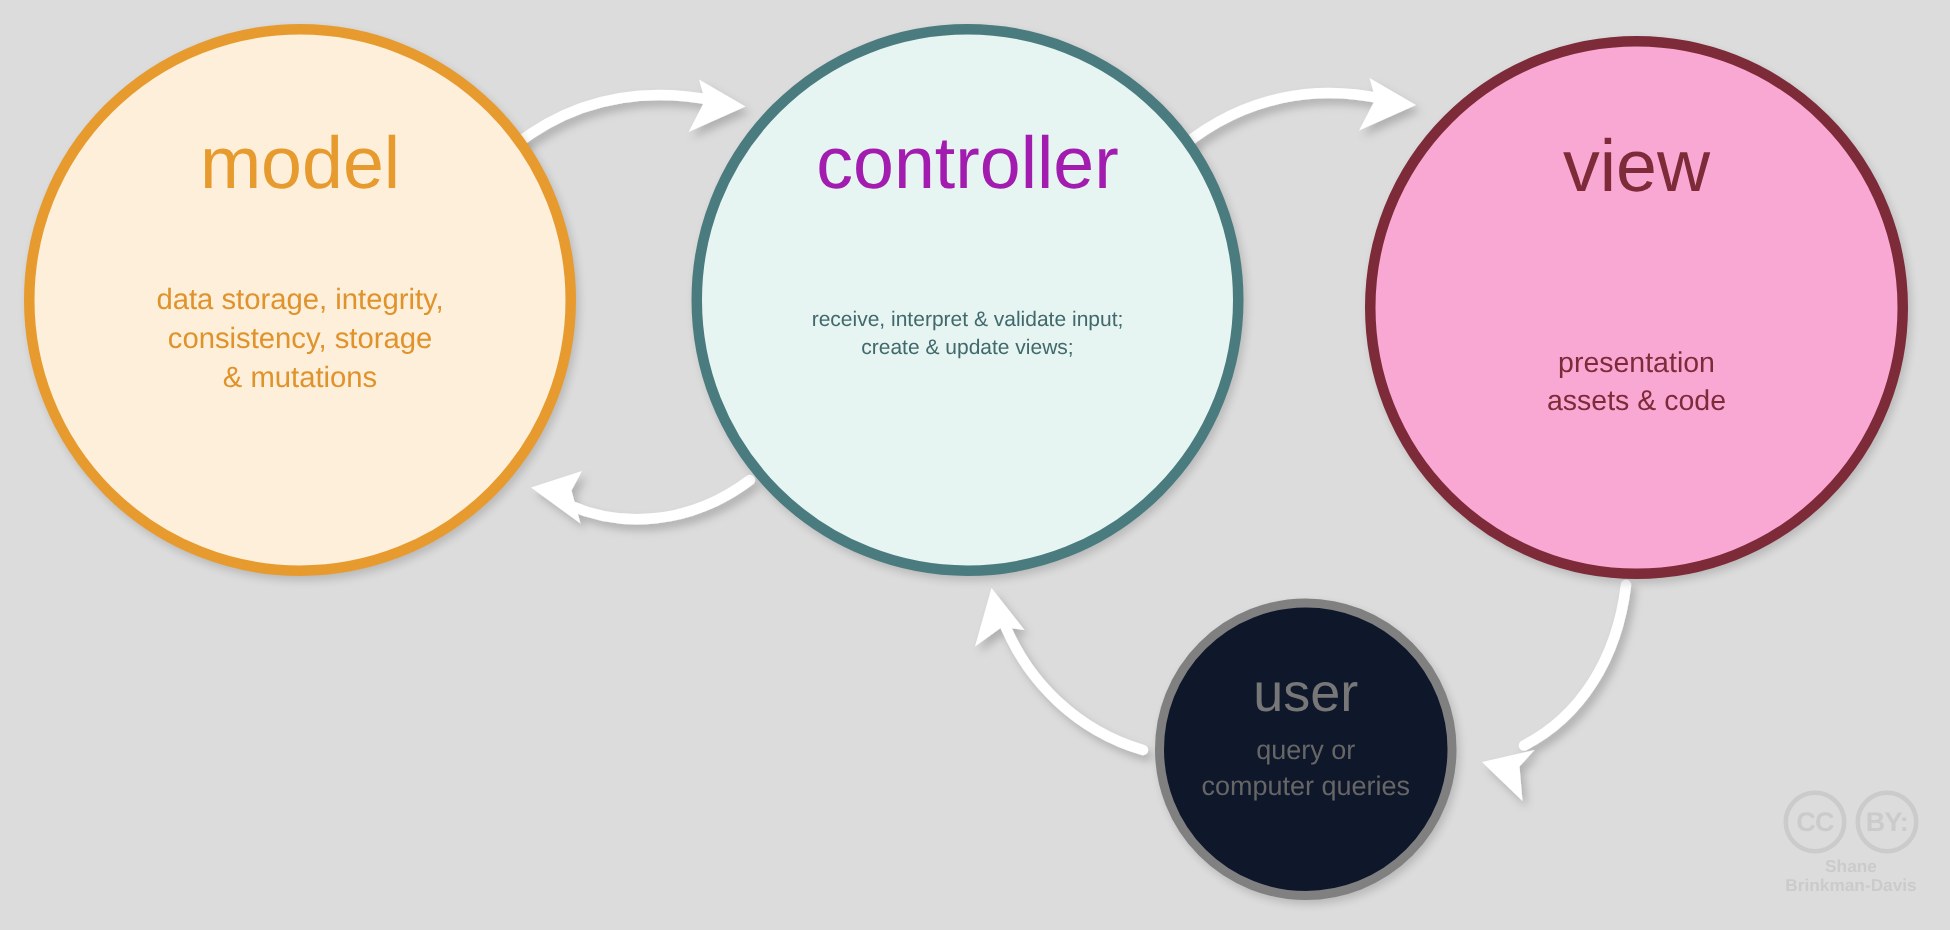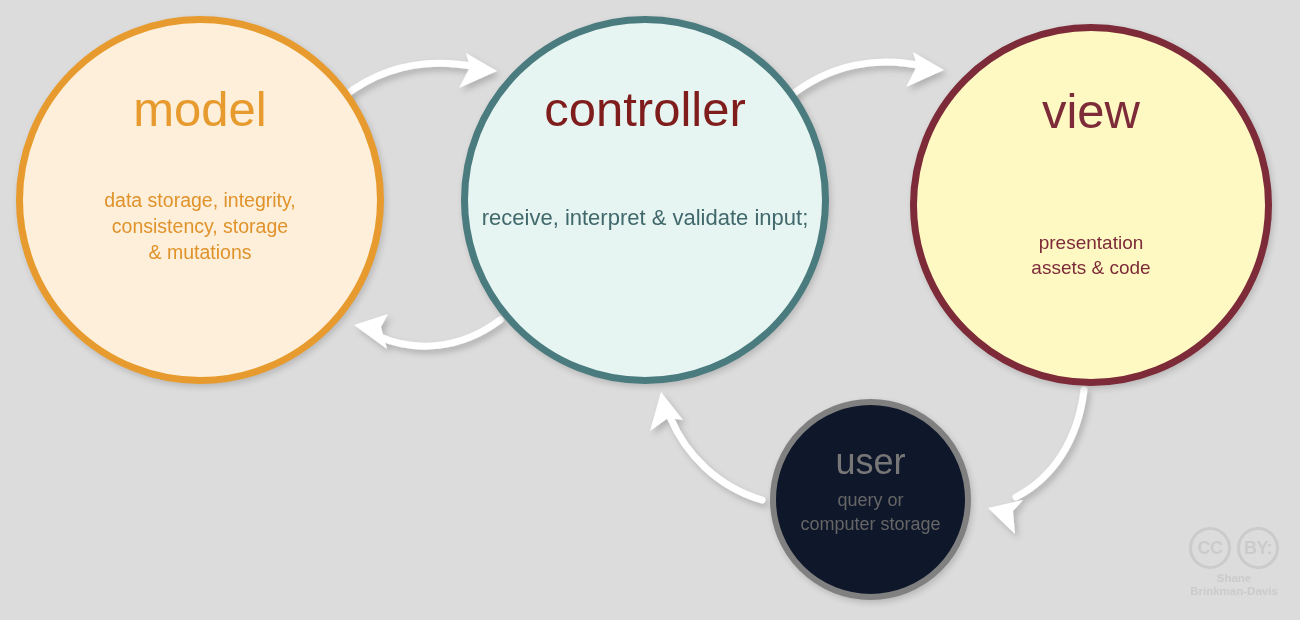--- a/index.html
+++ b/index.html
@@ -70,38 +70,38 @@
   #node-controller {
     left: 461px;
     top: 16px;
     width: 368px;
     height: 368px;
     border: 7px solid #4a7b7e;
     background: #e6f4f2;
     box-shadow: 2px 3px 6px rgba(0,0,0,0.16);
   }
   #node-controller .node-title {
-    color: #7f1d1d;
+    color: #a21caf;
     font-size: 49px;
     margin-top: 62px;
   }
   #node-controller .node-desc {
     color: #41696c;
-    font-size: 22px;
+    font-size: 14px;
     margin-top: 69px;
   }
 
   
   #node-view {
     left: 910px;
     top: 24px;
     width: 362px;
     height: 362px;
     border: 7px solid #7d2b38;
-    background: #fef9c3;
+    background: #f9a8d4;
     box-shadow: 2px 3px 6px rgba(0,0,0,0.16);
   }
   #node-view .node-title {
     color: #7d2b38;
     font-size: 49px;
     margin-top: 56px;
   }
   #node-view .node-desc {
     color: #7d2b38;
     font-size: 19px;
@@ -212,36 +212,37 @@
         <div>data storage, integrity,</div>
         <div>consistency, storage</div>
         <div>&amp; mutations</div>
       </div>
   </div>
 
   <div class="node" id="node-controller">
     <div class="node-title">controller</div>
     <div class="node-desc">
         <div>receive, interpret &amp; validate input;</div>
+        <div>create &amp; update views;</div>
       </div>
   </div>
 
   <div class="node" id="node-view">
     <div class="node-title">view</div>
     <div class="node-desc">
         <div>presentation</div>
         <div>assets &amp; code</div>
       </div>
   </div>
 
   <div class="node" id="node-user">
     <div class="node-title">user</div>
     <div class="node-desc">
         <div>query or</div>
-        <div>computer storage</div>
+        <div>computer queries</div>
       </div>
   </div>
 
   <div id="cc-badge">
     <div class="cc-circles">
       <div class="cc-circle">CC</div>
       <div class="cc-circle">BY:</div>
     </div>
     <div class="cc-attrib">
       <div>Shane</div>

